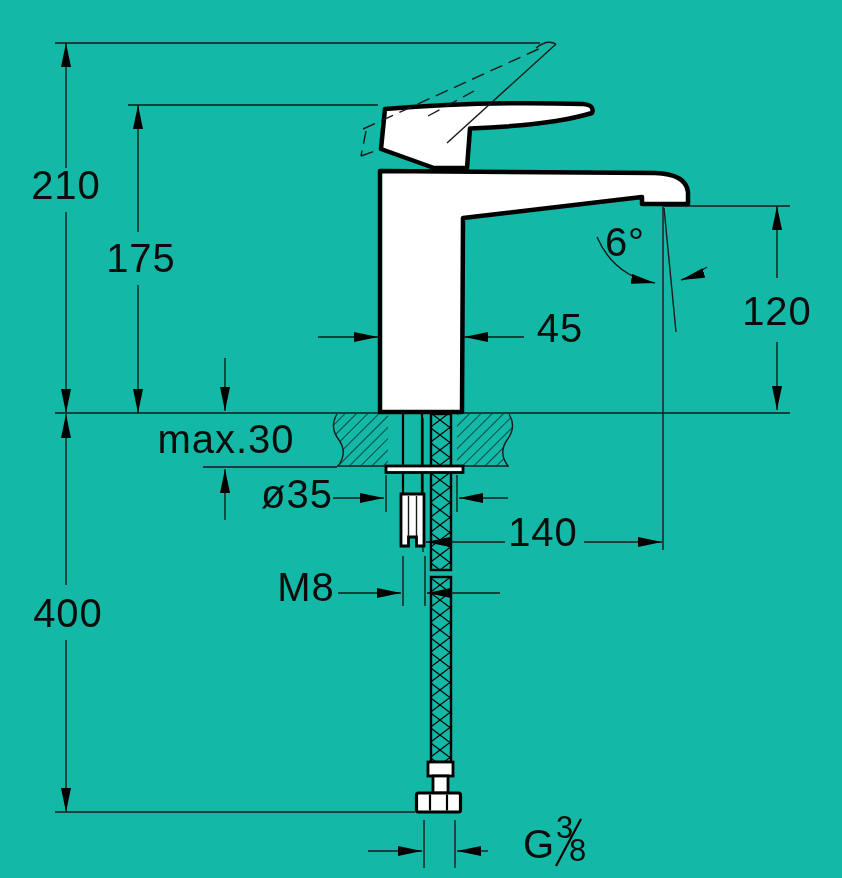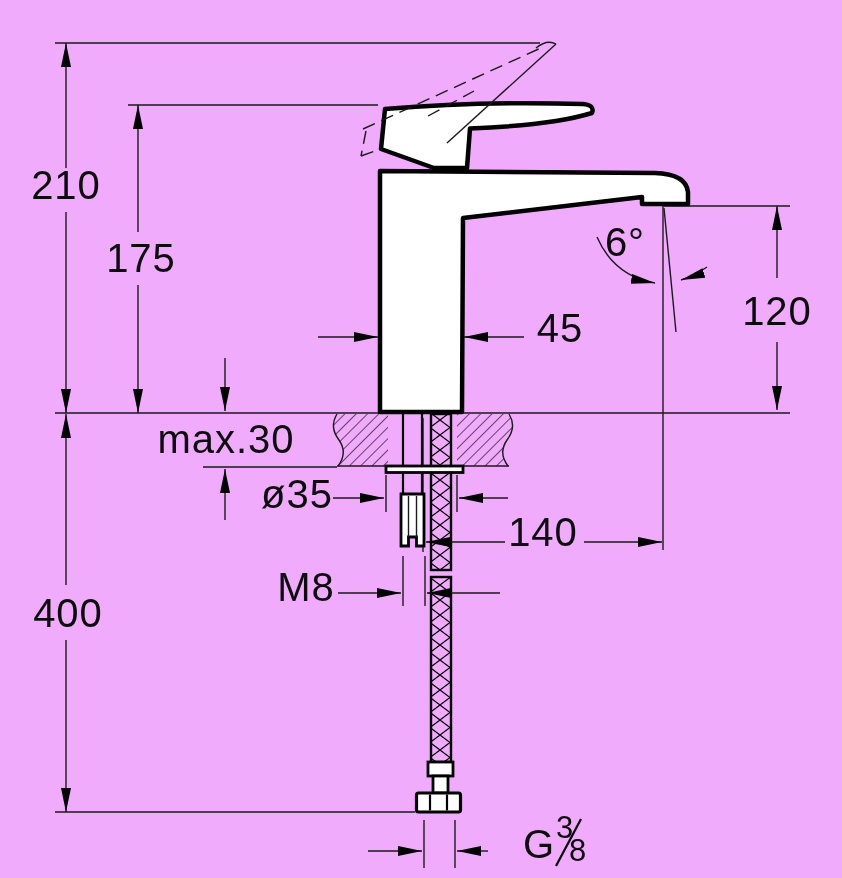--- a/index.html
+++ b/index.html
@@ -1,16 +1,16 @@
 <!DOCTYPE html>
 <html><head>
 <meta charset="utf-8">
 <style>
   html,body{margin:0;padding:0;background:#fff;}
-  .page{position:relative;width:842px;height:878px;background:#f0abfc;overflow:hidden;}
+  .page{position:relative;width:842px;height:878px;background:#14b8a6;overflow:hidden;}
   svg{position:absolute;left:0;top:0;}
   text{font-family:"Liberation Sans","DejaVu Sans",sans-serif;fill:#0c0c0c;font-weight:400;letter-spacing:1px;}
   .dim{font-size:40px;}
   .dim-sm{font-size:31px;}
   .thin{stroke:#1a1a1a;stroke-width:1.4;fill:none;}
   .med{stroke:#000;stroke-width:2.2;fill:none;}
   .thickf{stroke:#000;stroke-width:4.5;fill:#fff;stroke-linejoin:round;}
   .dash{stroke:#1a1a1a;stroke-width:1.4;fill:none;stroke-dasharray:13 7;}
   .arrline{stroke:#1a1a1a;stroke-width:1.4;fill:none;}
 </style>

